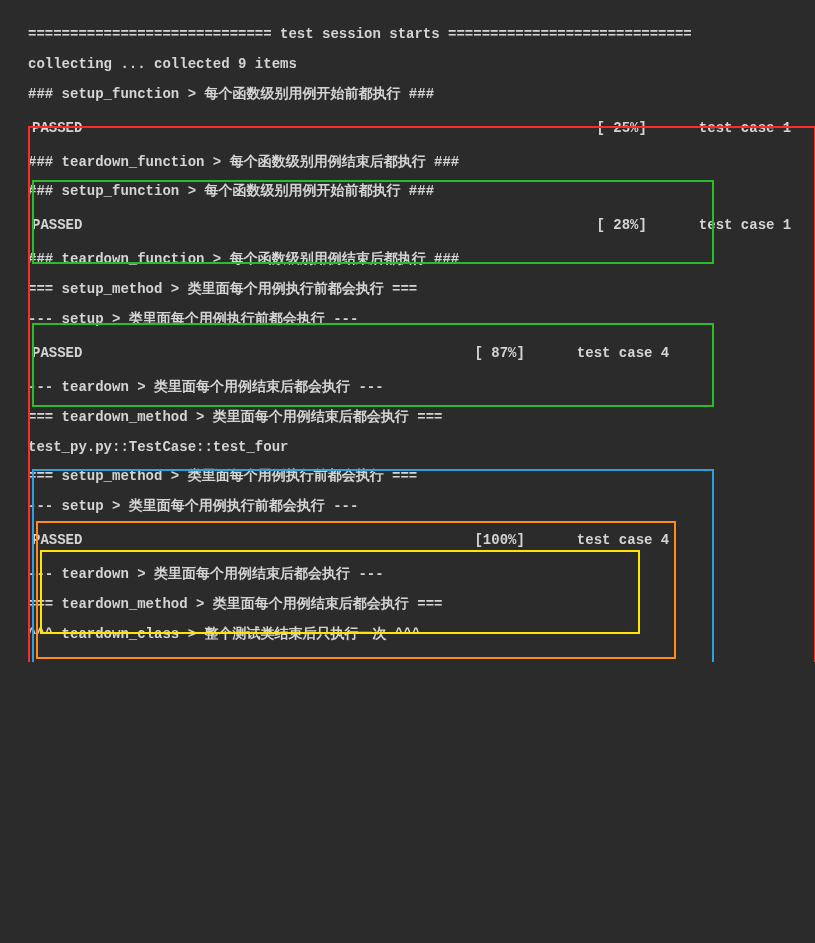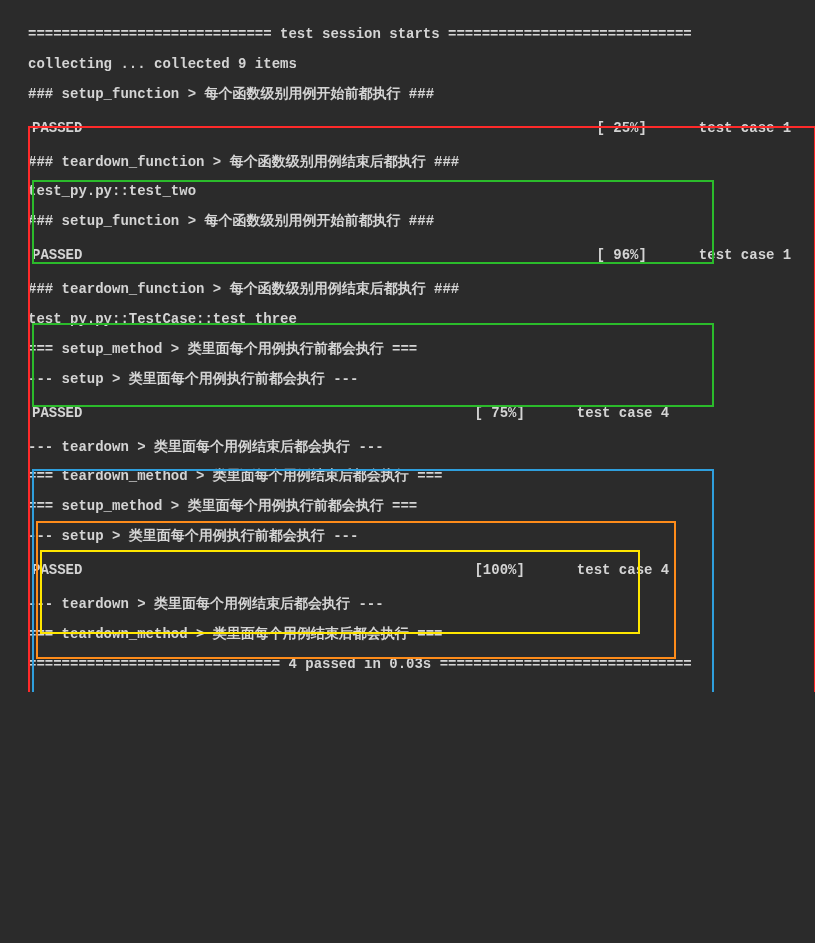--- a/index.html
+++ b/index.html
@@ -49,58 +49,57 @@
 <div class="line">### setup_function &gt; 每个函数级别用例开始前都执行 ###</div>
 <div class="passed-line">
   <span class="passed-word">PASSED</span>
   <span class="gap1"></span>
   <span class="pct">[ 25%]</span>
   <span class="tail">test case 1</span>
 </div>
 <div class="line">### teardown_function &gt; 每个函数级别用例结束后都执行 ###</div>
 <div class="line"> </div>
 
-<div class="line">test_py.py::test_two</div>
 <div class="line">### setup_function &gt; 每个函数级别用例开始前都执行 ###</div>
 <div class="passed-line">
   <span class="passed-word">PASSED</span>
   <span class="gap2"></span>
-  <span class="pct">[ 96%]</span>
+  <span class="pct">[ 28%]</span>
   <span class="tail">test case 1</span>
 </div>
 <div class="line">### teardown_function &gt; 每个函数级别用例结束后都执行 ###</div>
 <div class="line"> </div>
 
-<div class="line">test_py.py::TestCase::test_three</div>
 <div class="line"> </div>
 <div class="line">=== setup_method &gt; 类里面每个用例执行前都会执行 ===</div>
 <div class="line">--- setup &gt; 类里面每个用例执行前都会执行 ---</div>
 <div class="passed-line">
   <span class="passed-word">PASSED</span>
   <span class="gap3"></span>
-  <span class="pct">[ 75%]</span>
+  <span class="pct">[ 87%]</span>
   <span class="tail">test case 4</span>
 </div>
 <div class="line">--- teardown &gt; 类里面每个用例结束后都会执行 ---</div>
 <div class="line">=== teardown_method &gt; 类里面每个用例结束后都会执行 ===</div>
 <div class="line"> </div>
 
+<div class="line">test_py.py::TestCase::test_four</div>
 <div class="line">=== setup_method &gt; 类里面每个用例执行前都会执行 ===</div>
 <div class="line">--- setup &gt; 类里面每个用例执行前都会执行 ---</div>
 <div class="passed-line">
   <span class="passed-word">PASSED</span>
   <span class="gap4"></span>
   <span class="pct">[100%]</span>
   <span class="tail">test case 4</span>
 </div>
 <div class="line">--- teardown &gt; 类里面每个用例结束后都会执行 ---</div>
 <div class="line">=== teardown_method &gt; 类里面每个用例结束后都会执行 ===</div>
+<div class="line">^^^ teardown_class &gt; 整个测试类结束后只执行一次 ^^^</div>
 <div class="line"> </div>
 <div class="line"> </div>
-<div class="line">============================== 4 passed in 0.03s ==============================</div>
 
 <div class="box box-red" style="top:100px; left:0px; width:788px; height:793px;"></div>
 <div class="box box-green" style="top:154px; left:4px; width:682px; height:84px;"></div>
 <div class="box box-green" style="top:297px; left:4px; width:682px; height:84px;"></div>
 <div class="box box-blue" style="top:443px; left:4px; width:682px; height:418px;"></div>
 <div class="box box-orange" style="top:495px; left:8px; width:640px; height:138px;"></div>
 <div class="box box-yellow" style="top:524px; left:12px; width:600px; height:84px;"></div>
 <div class="box box-orange" style="top:691px; left:8px; width:640px; height:138px;"></div>
 <div class="box box-yellow" style="top:718px; left:12px; width:600px; height:84px;"></div>
 

